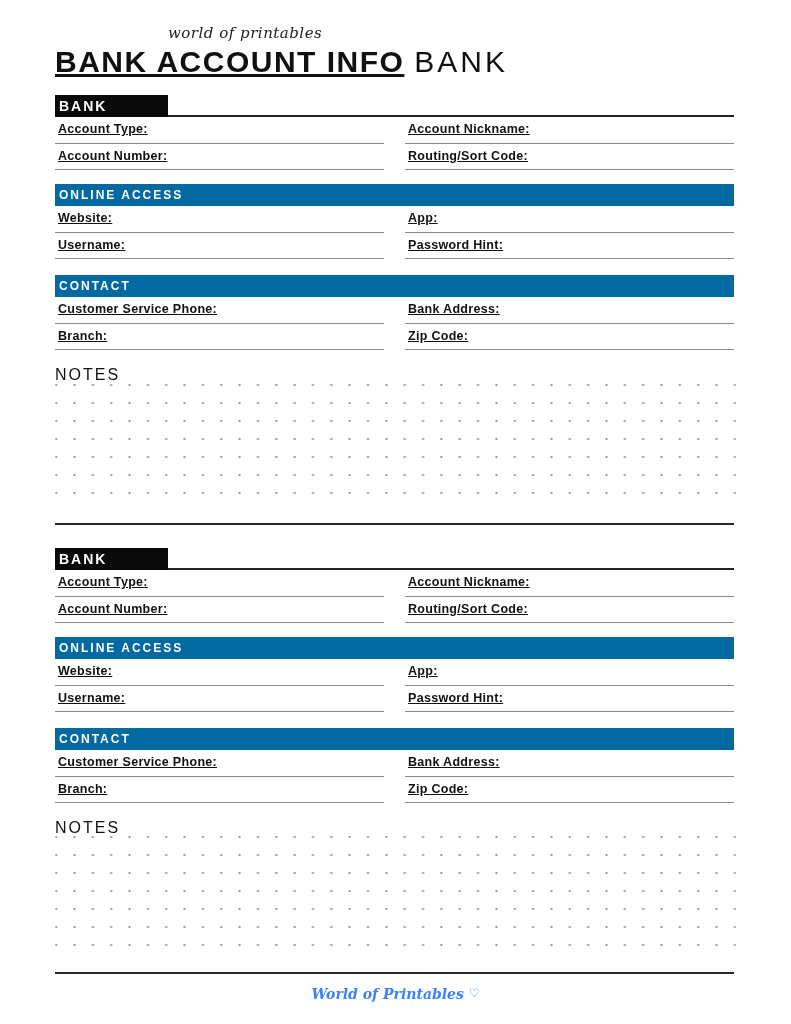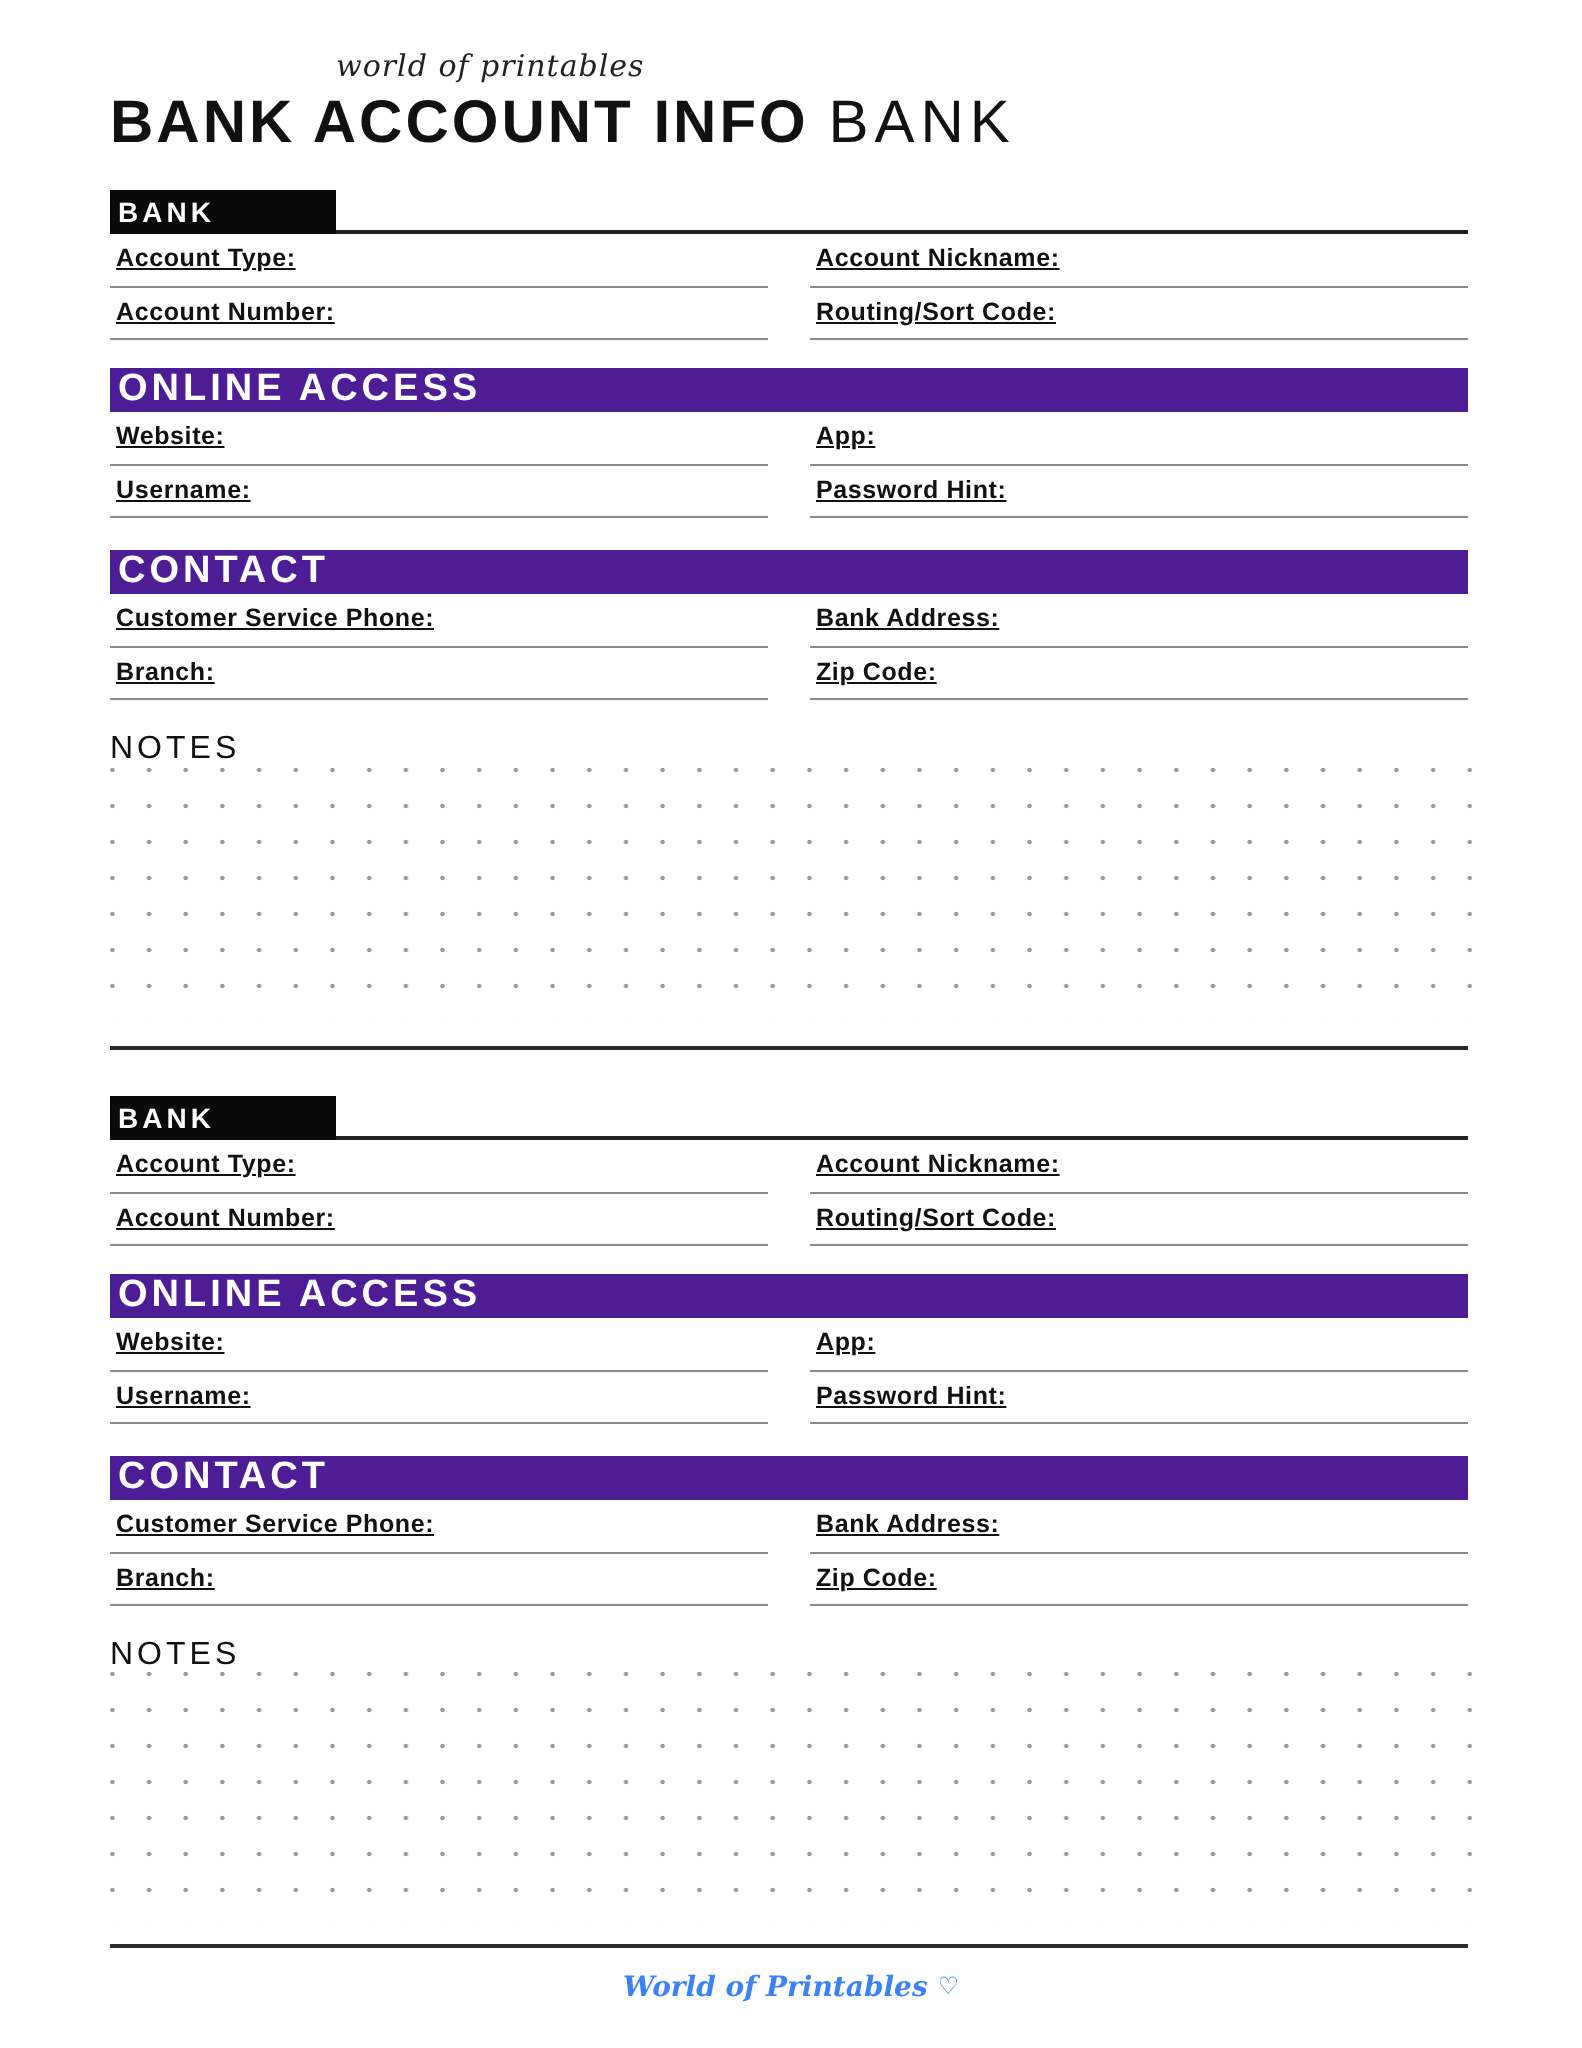--- a/index.html
+++ b/index.html
@@ -5,35 +5,35 @@
   * { margin: 0; padding: 0; box-sizing: border-box; }
   html, body { width: 791px; height: 1024px; background: #ffffff; overflow: hidden; }
   body { position: relative; font-family: "Liberation Sans", "DejaVu Sans", sans-serif; color: #111; }
 
   .script-brand {
     position: absolute; left: 168px; top: 24px;
     font-family: "DejaVu Serif", serif; font-style: italic;
     font-size: 15px; color: #222; letter-spacing: 0.5px;
   }
   .title { position: absolute; left: 55px; top: 44px; font-size: 30px; line-height: 36px; letter-spacing: 1.5px; white-space: nowrap; }
-  .title .bold { font-weight: 700; }
+  .title .bold { font-weight: 700; text-decoration: underline; }
   .title .light { font-weight: 400; letter-spacing: 3px; }
 
   .block { position: absolute; left: 55px; width: 679px; }
 
   .tab-header { position: relative; height: 22px; }
   .tab-header .tab {
     position: absolute; left: 0; top: 0; height: 22px; padding: 0 8px 0 4px;
     background: #0a0a0a; color: #fff; font-weight: 700; font-size: 14px;
     letter-spacing: 2px; line-height: 22px; width: 113px;
   }
   .tab-header .rule { position: absolute; left: 113px; right: 0; bottom: 0; height: 2px; background: #222; }
 
   .bar-header {
-    height: 22px; background: #4c1d95; color: #fff; font-weight: 700; font-size: 19px;
+    height: 22px; background: #0369a1; color: #fff; font-weight: 700; font-size: 12px;
     letter-spacing: 2px; line-height: 22px; padding-left: 4px;
   }
 
   .rows { position: relative; }
   .row { display: flex; justify-content: space-between; height: 26.5px; }
   .field {
     width: 329px; border-bottom: 1.5px solid #8a8a8a; font-size: 12.5px; font-weight: 700;
     padding-left: 3px; line-height: 24px; height: 26.5px; letter-spacing: 0.3px; text-decoration: underline;
   }
 

